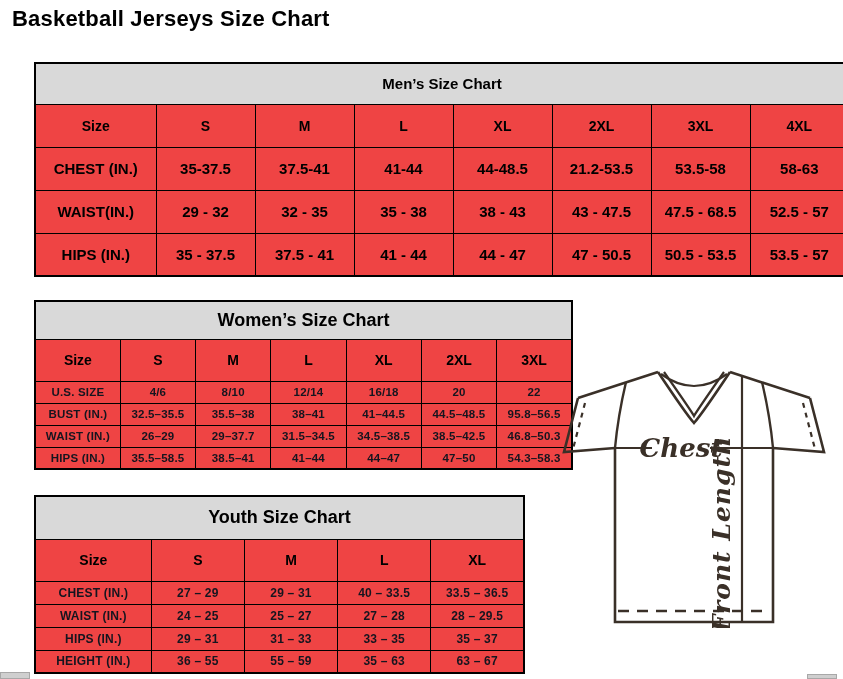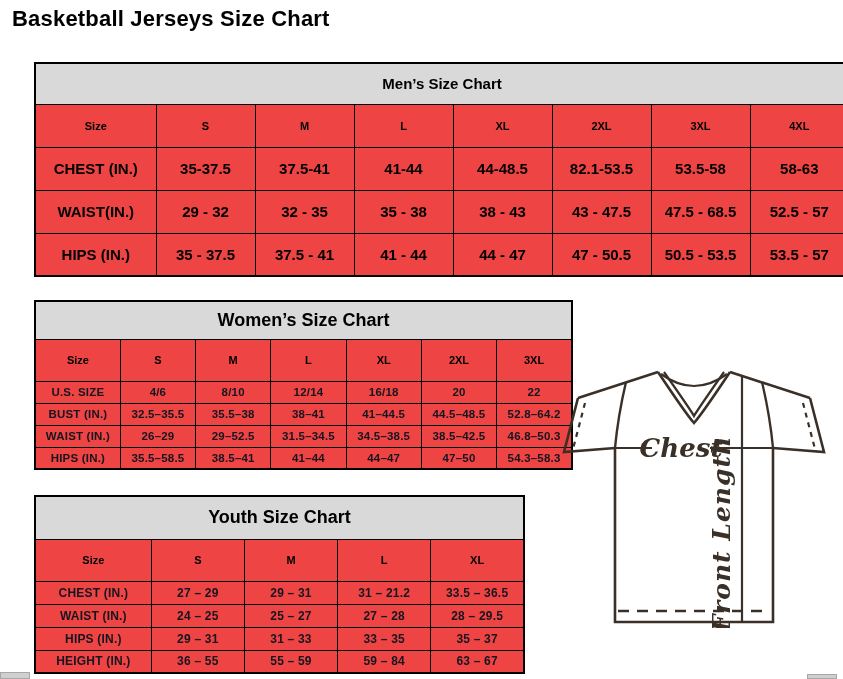--- a/index.html
+++ b/index.html
@@ -6,21 +6,21 @@
   #stage{position:relative;width:843px;height:679px;background:#fff;overflow:hidden;
          font-family:"Liberation Sans",sans-serif;color:#000;}
   .page-title{position:absolute;left:12px;top:6px;width:843px;text-align:left;
               font-size:22px;font-weight:bold;letter-spacing:0.2px;}
 
   table.size-table{position:absolute;border-collapse:collapse;table-layout:fixed;
                    border:2px solid #000;background:#ef4444;margin-left:20px;}
   table.size-table td{border:1.5px solid #000;text-align:center;vertical-align:middle;
                       font-weight:bold;padding:0 2px;overflow:hidden;}
   td.caption{background:var(--header-fill,#d9d9d9);font-size:18px;}
-  tr.head td{font-size:11px;}
+  tr.head td{font-size:14px;}
 
   
   table.mens{left:14px;top:62px;width:815px;}
   .mens tr.cap{height:41px;}
   .mens tr.head{height:43px;}
   .mens tr.data{height:43px;}
   .mens td{font-size:15px;}
 
   
   table.womens{left:14px;top:300px;width:539px;}
@@ -71,21 +71,21 @@
       <td>2XL</td>
       <td>3XL</td>
       <td>4XL</td>
     </tr>
     <tr class="data">
       <td>CHEST (IN.)</td>
       <td>35-37.5</td>
       <td>37.5-41</td>
       <td>41-44</td>
       <td>44-48.5</td>
-      <td>82.1-53.5</td>
+      <td>21.2-53.5</td>
       <td>53.5-58</td>
       <td>58-63</td>
     </tr>
     <tr class="data">
       <td>WAIST(IN.)</td>
       <td>29 - 32</td>
       <td>32 - 35</td>
       <td>35 - 38</td>
       <td>38 - 43</td>
       <td>43 - 47.5</td>
@@ -132,26 +132,26 @@
       <td>20</td>
       <td>22</td>
     </tr>
     <tr class="data">
       <td>BUST (IN.)</td>
       <td>32.5–35.5</td>
       <td>35.5–38</td>
       <td>38–41</td>
       <td>41–44.5</td>
       <td>44.5–48.5</td>
-      <td>52.8–64.2</td>
+      <td>95.8–56.5</td>
     </tr>
     <tr class="data">
       <td>WAIST (IN.)</td>
       <td>26–29</td>
-      <td>29–52.5</td>
+      <td>29–37.7</td>
       <td>31.5–34.5</td>
       <td>34.5–38.5</td>
       <td>38.5–42.5</td>
       <td>46.8–50.3</td>
     </tr>
     <tr class="data">
       <td>HIPS (IN.)</td>
       <td>35.5–58.5</td>
       <td>38.5–41</td>
       <td>41–44</td>
@@ -175,42 +175,42 @@
       <td>Size</td>
       <td>S</td>
       <td>M</td>
       <td>L</td>
       <td>XL</td>
     </tr>
     <tr class="data">
       <td>CHEST (IN.)</td>
       <td>27 – 29</td>
       <td>29 – 31</td>
-      <td>31 – 21.2</td>
+      <td>40 – 33.5</td>
       <td>33.5 – 36.5</td>
     </tr>
     <tr class="data">
       <td>WAIST (IN.)</td>
       <td>24 – 25</td>
       <td>25 – 27</td>
       <td>27 – 28</td>
       <td>28 – 29.5</td>
     </tr>
     <tr class="data">
       <td>HIPS (IN.)</td>
       <td>29 – 31</td>
       <td>31 – 33</td>
       <td>33 – 35</td>
       <td>35 – 37</td>
     </tr>
     <tr class="data">
       <td>HEIGHT (IN.)</td>
       <td>36 – 55</td>
       <td>55 – 59</td>
-      <td>59 – 84</td>
+      <td>35 – 63</td>
       <td>63 – 67</td>
     </tr>
   </tbody>
     </table>
 
   <div class="jersey-wrap">
     <svg viewBox="0 0 276 266" xmlns="http://www.w3.org/2000/svg">
 
       <path class="jersey-line" stroke-width="2.6" d="M102,10 L22,36"></path>
       <path class="jersey-line" stroke-width="2.6" d="M174,10 L254,36"></path>

